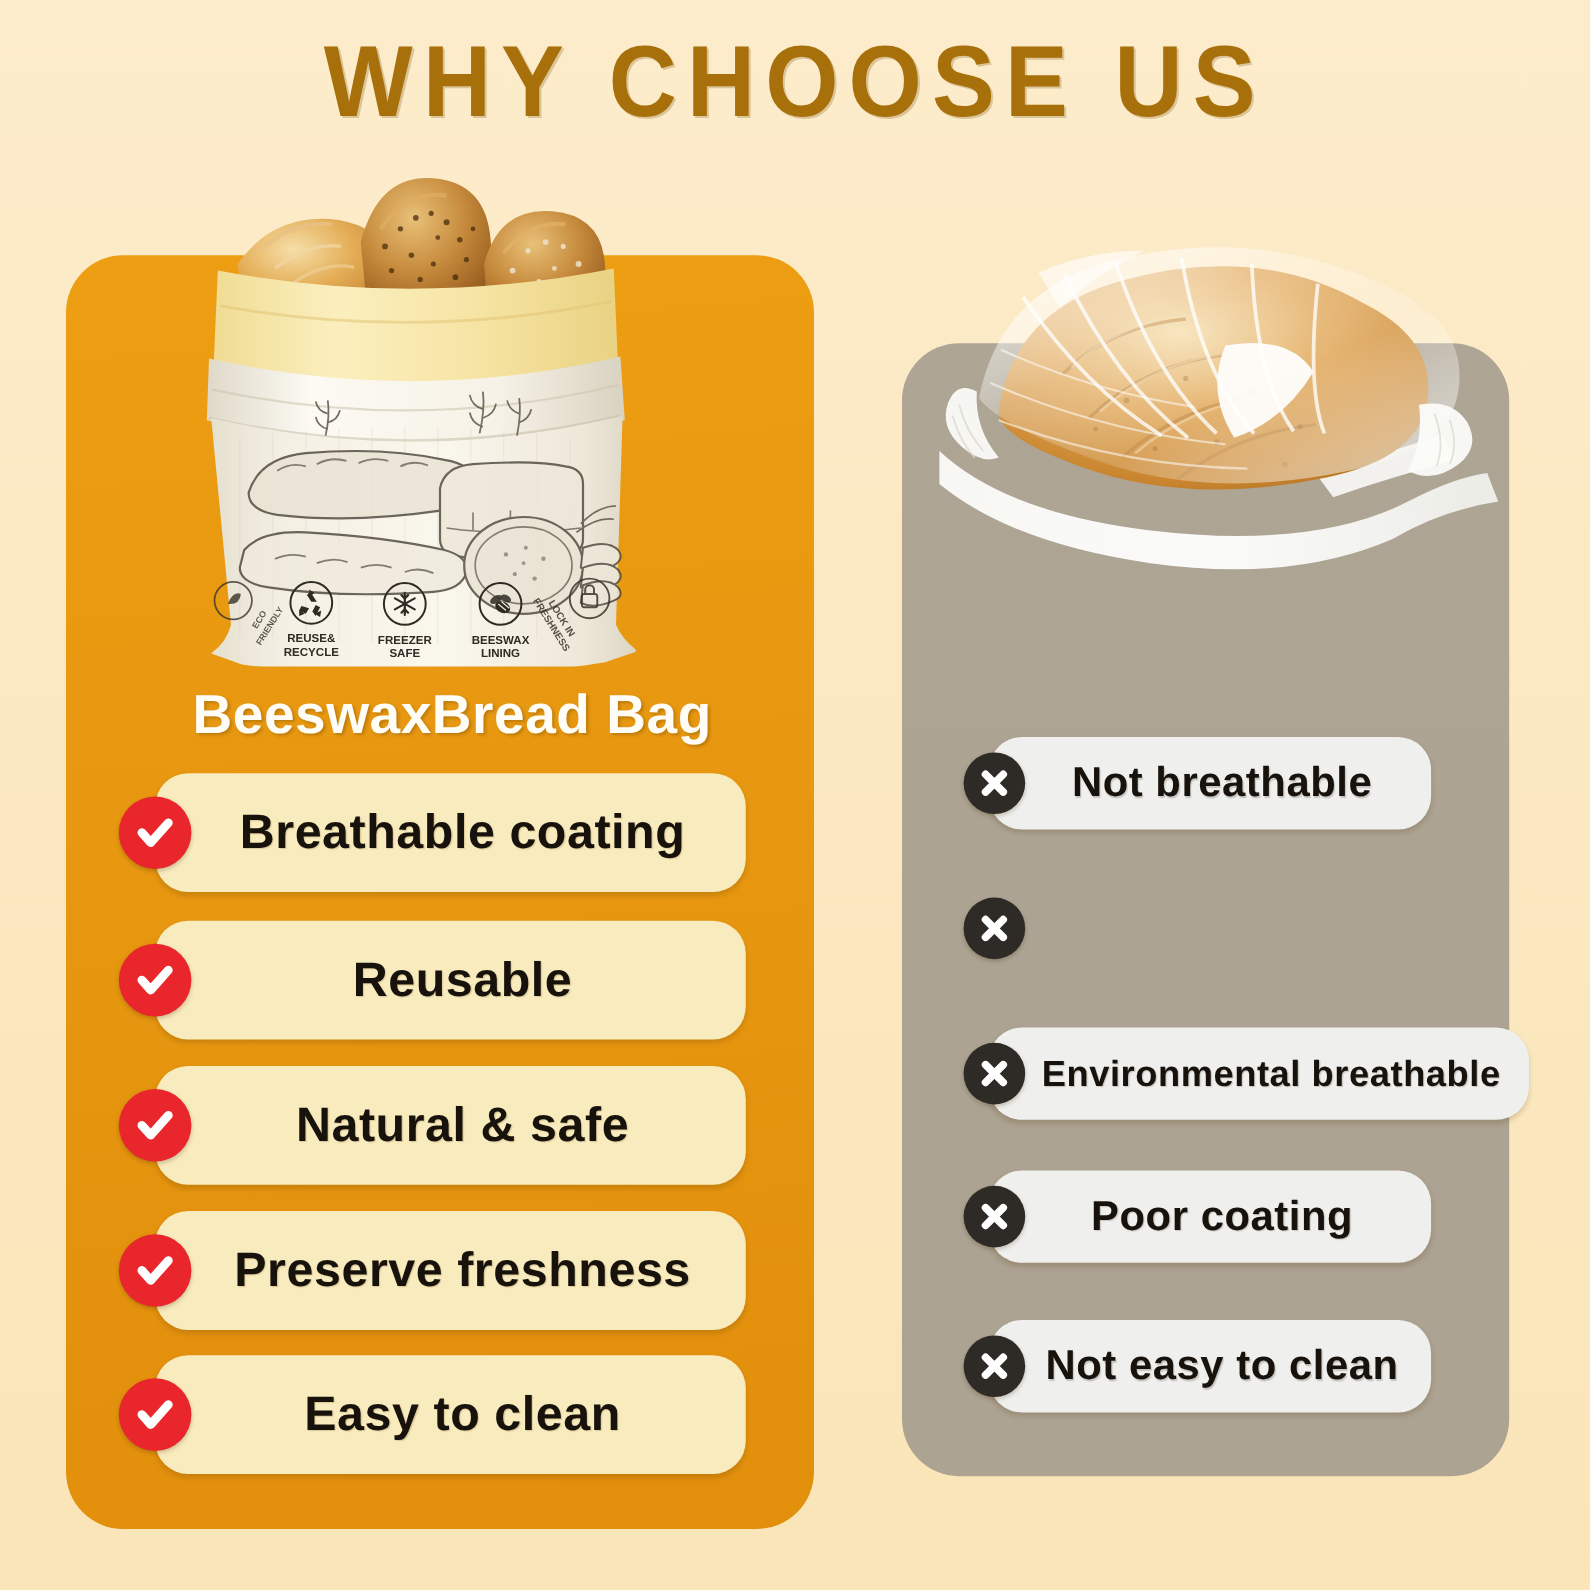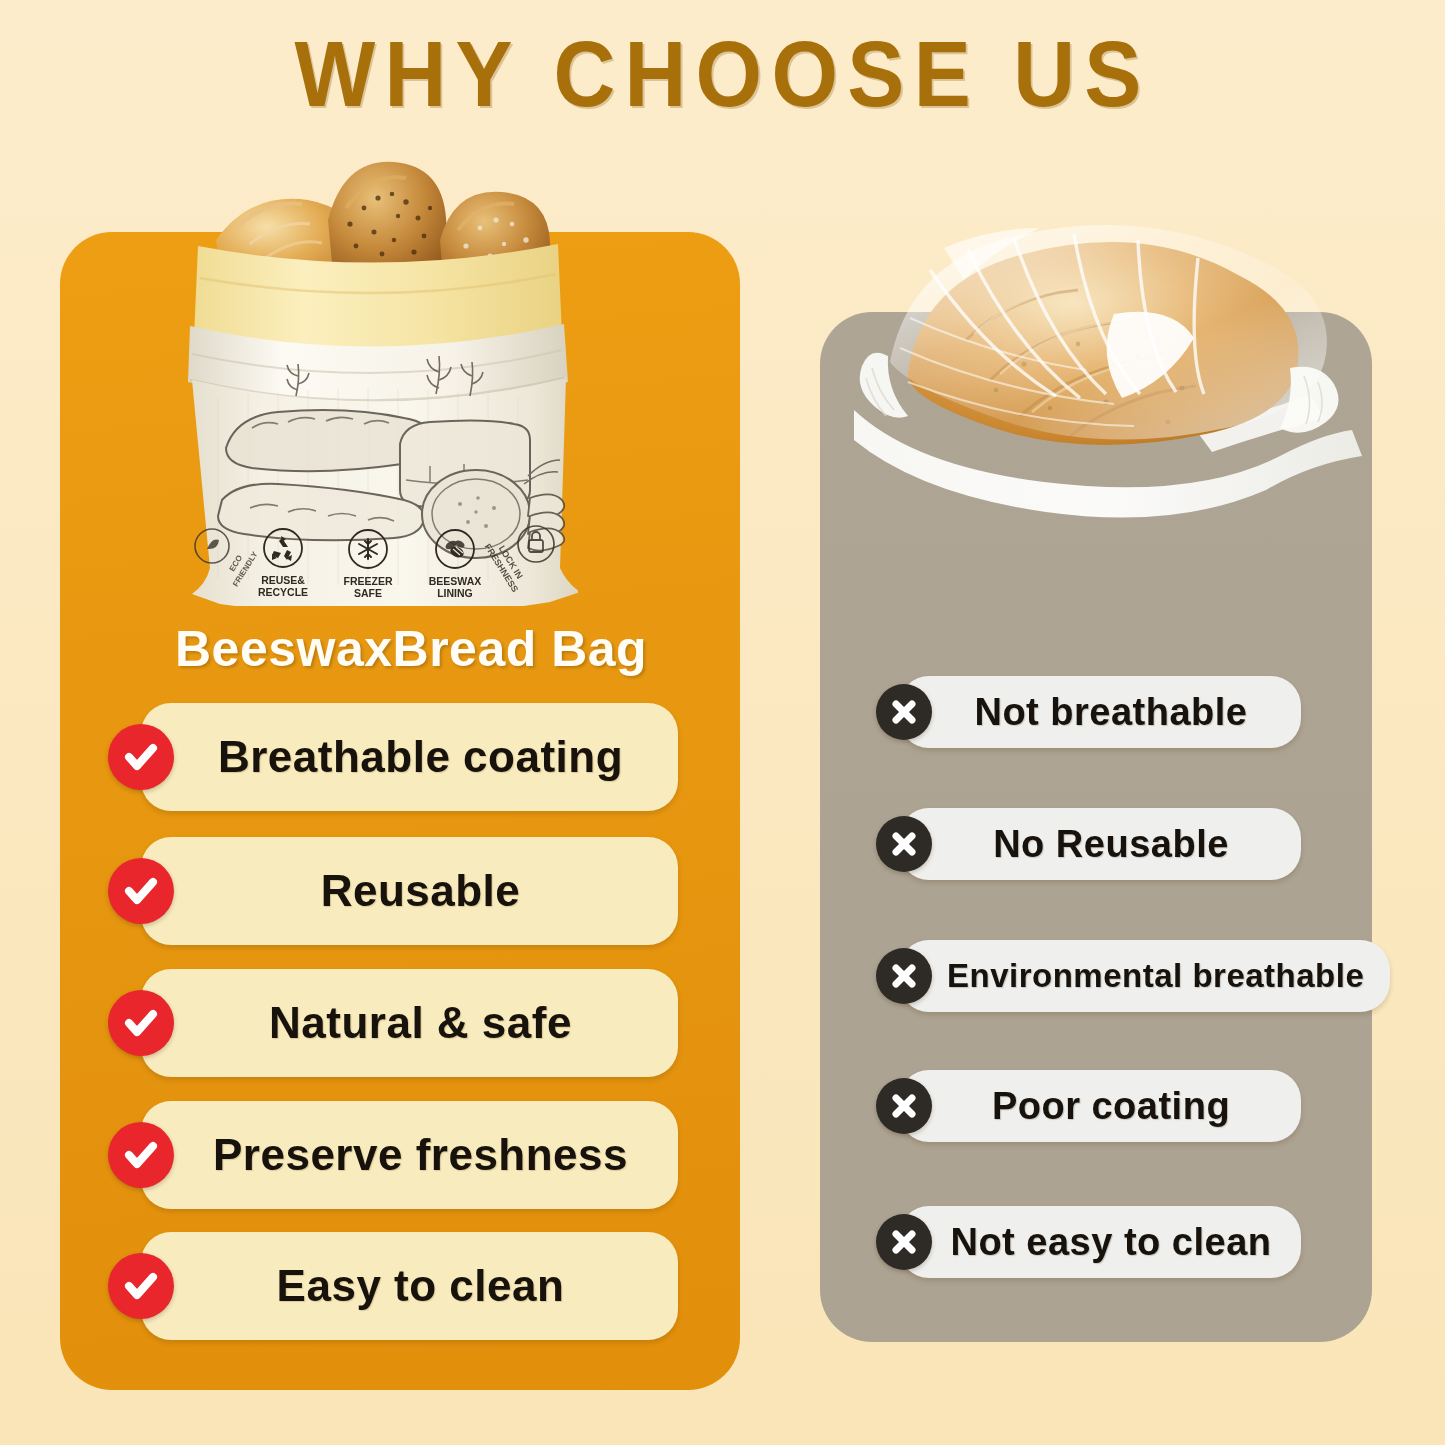--- a/index.html
+++ b/index.html
@@ -128,21 +128,21 @@
     box-shadow: 0 3px 5px rgba(80,50,0,0.18);
   }
   .pill-warm {
     background: #F8EBBE;
     font-size: 44px;
     letter-spacing: 0.5px;
     text-shadow: 1px 1px 1px rgba(150,120,60,0.30);
   }
   .pill-cool {
     background: #EFEFED;
-    height: 72px;
+    height: 84px;
     font-size: 38px;
     letter-spacing: 0.5px;
     text-shadow: 1px 1px 1px rgba(90,85,75,0.28);
   }
   .pill-cool.small { font-size: 33px; }
 
   
   .product-image { position: absolute; }
 
   .linen-bag { left: 178px; top: 128px; width: 400px; height: 478px; }
@@ -519,21 +519,20 @@
     </span>
     <span class="pill pill-cool">Not breathable</span>
   </div>
 
   <div class="feature-row right" style="top:798px">
     <span class="badge badge-cross">
       <svg width="32" height="32" viewBox="0 0 32 32">
         <path d="M8 8 L24 24 M24 8 L8 24" stroke="#FFFFFF" stroke-width="7" stroke-linecap="round" fill="none"></path>
       </svg>
     </span>
-    <span class="pill pill-cool">No Reusable</span>
   </div>
 
   <div class="feature-row right" style="top:930px">
     <span class="badge badge-cross">
       <svg width="32" height="32" viewBox="0 0 32 32">
         <path d="M8 8 L24 24 M24 8 L8 24" stroke="#FFFFFF" stroke-width="7" stroke-linecap="round" fill="none"></path>
       </svg>
     </span>
     <span class="pill pill-cool small">Environmental breathable</span>
   </div>

